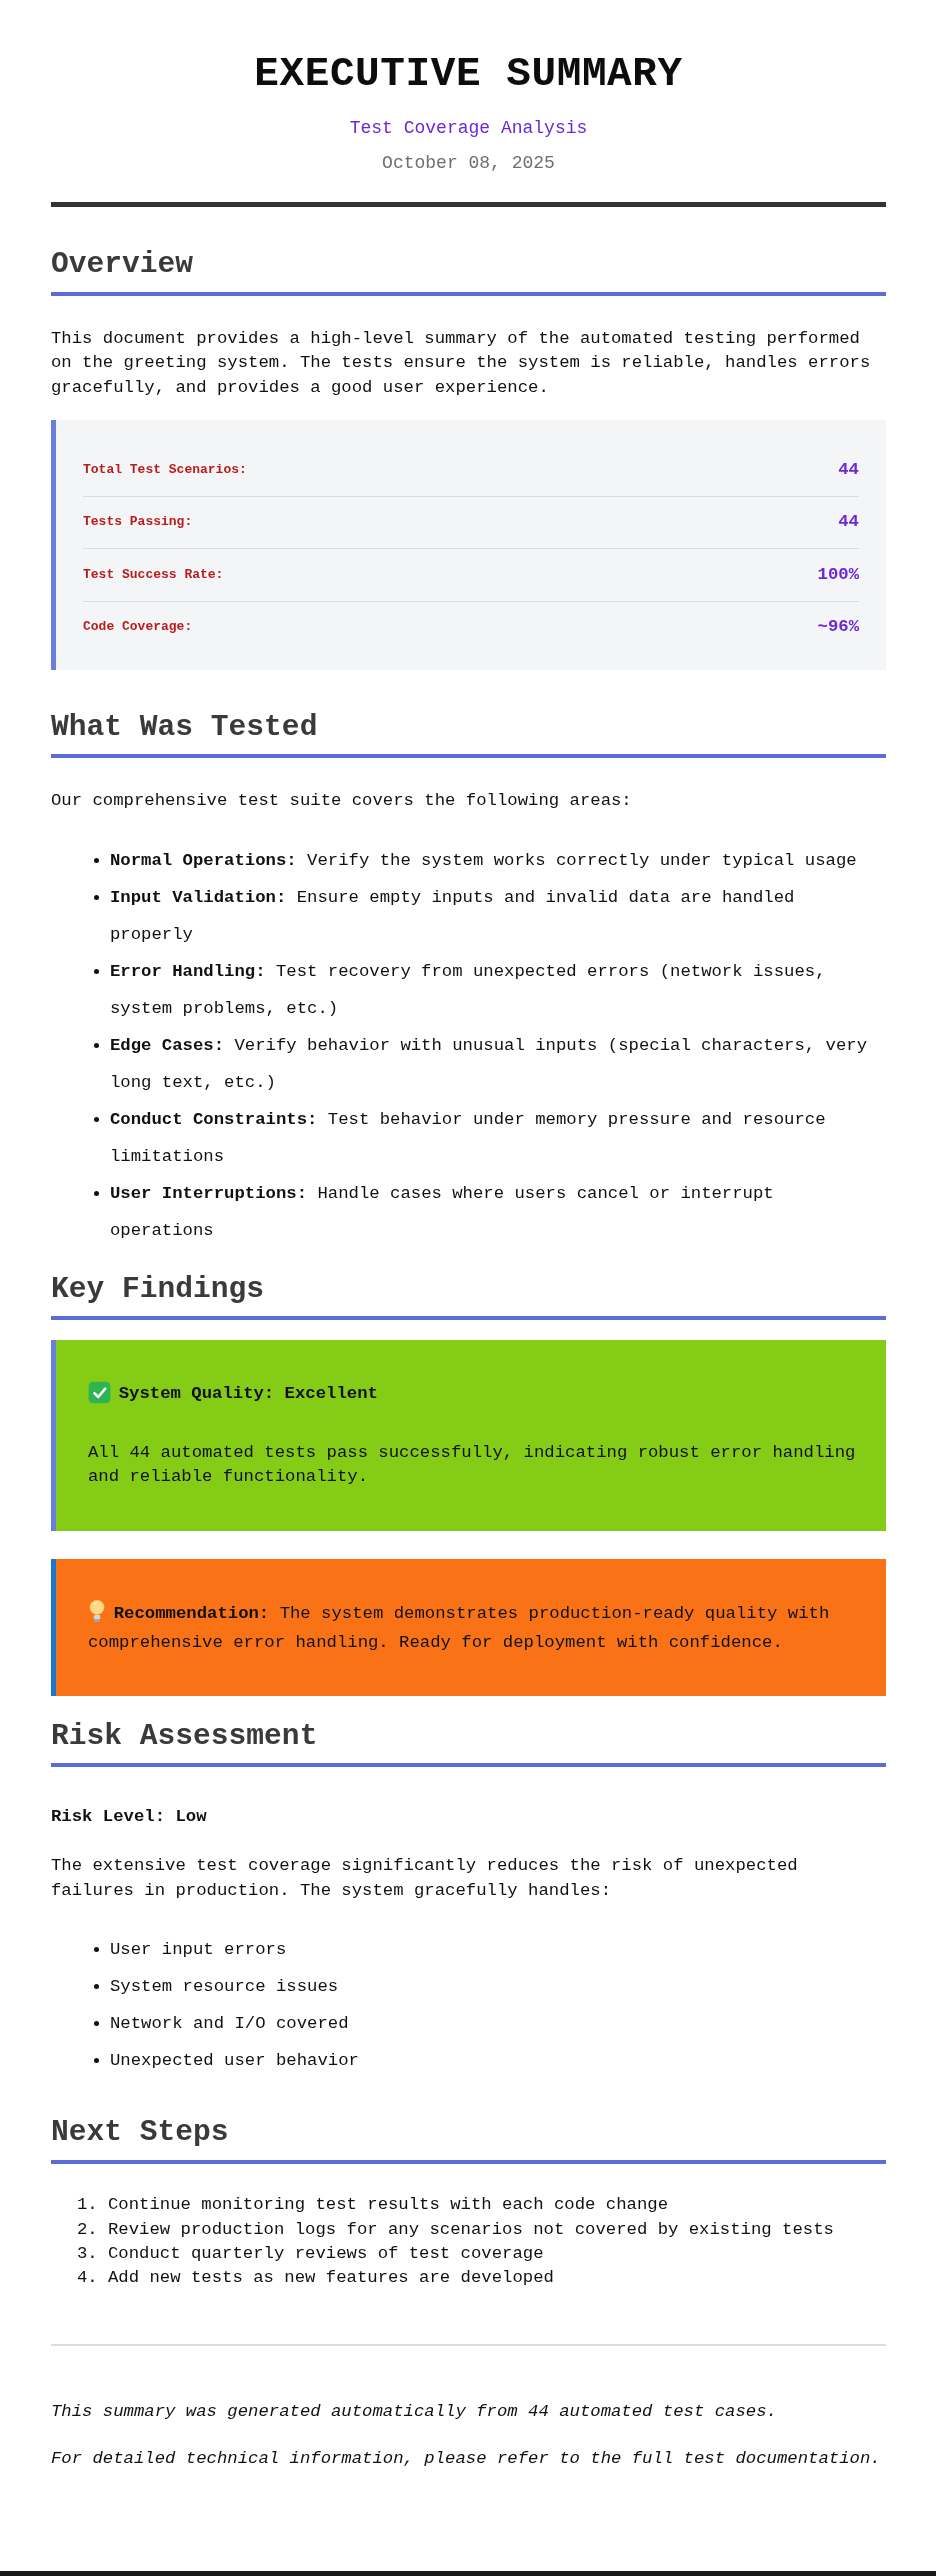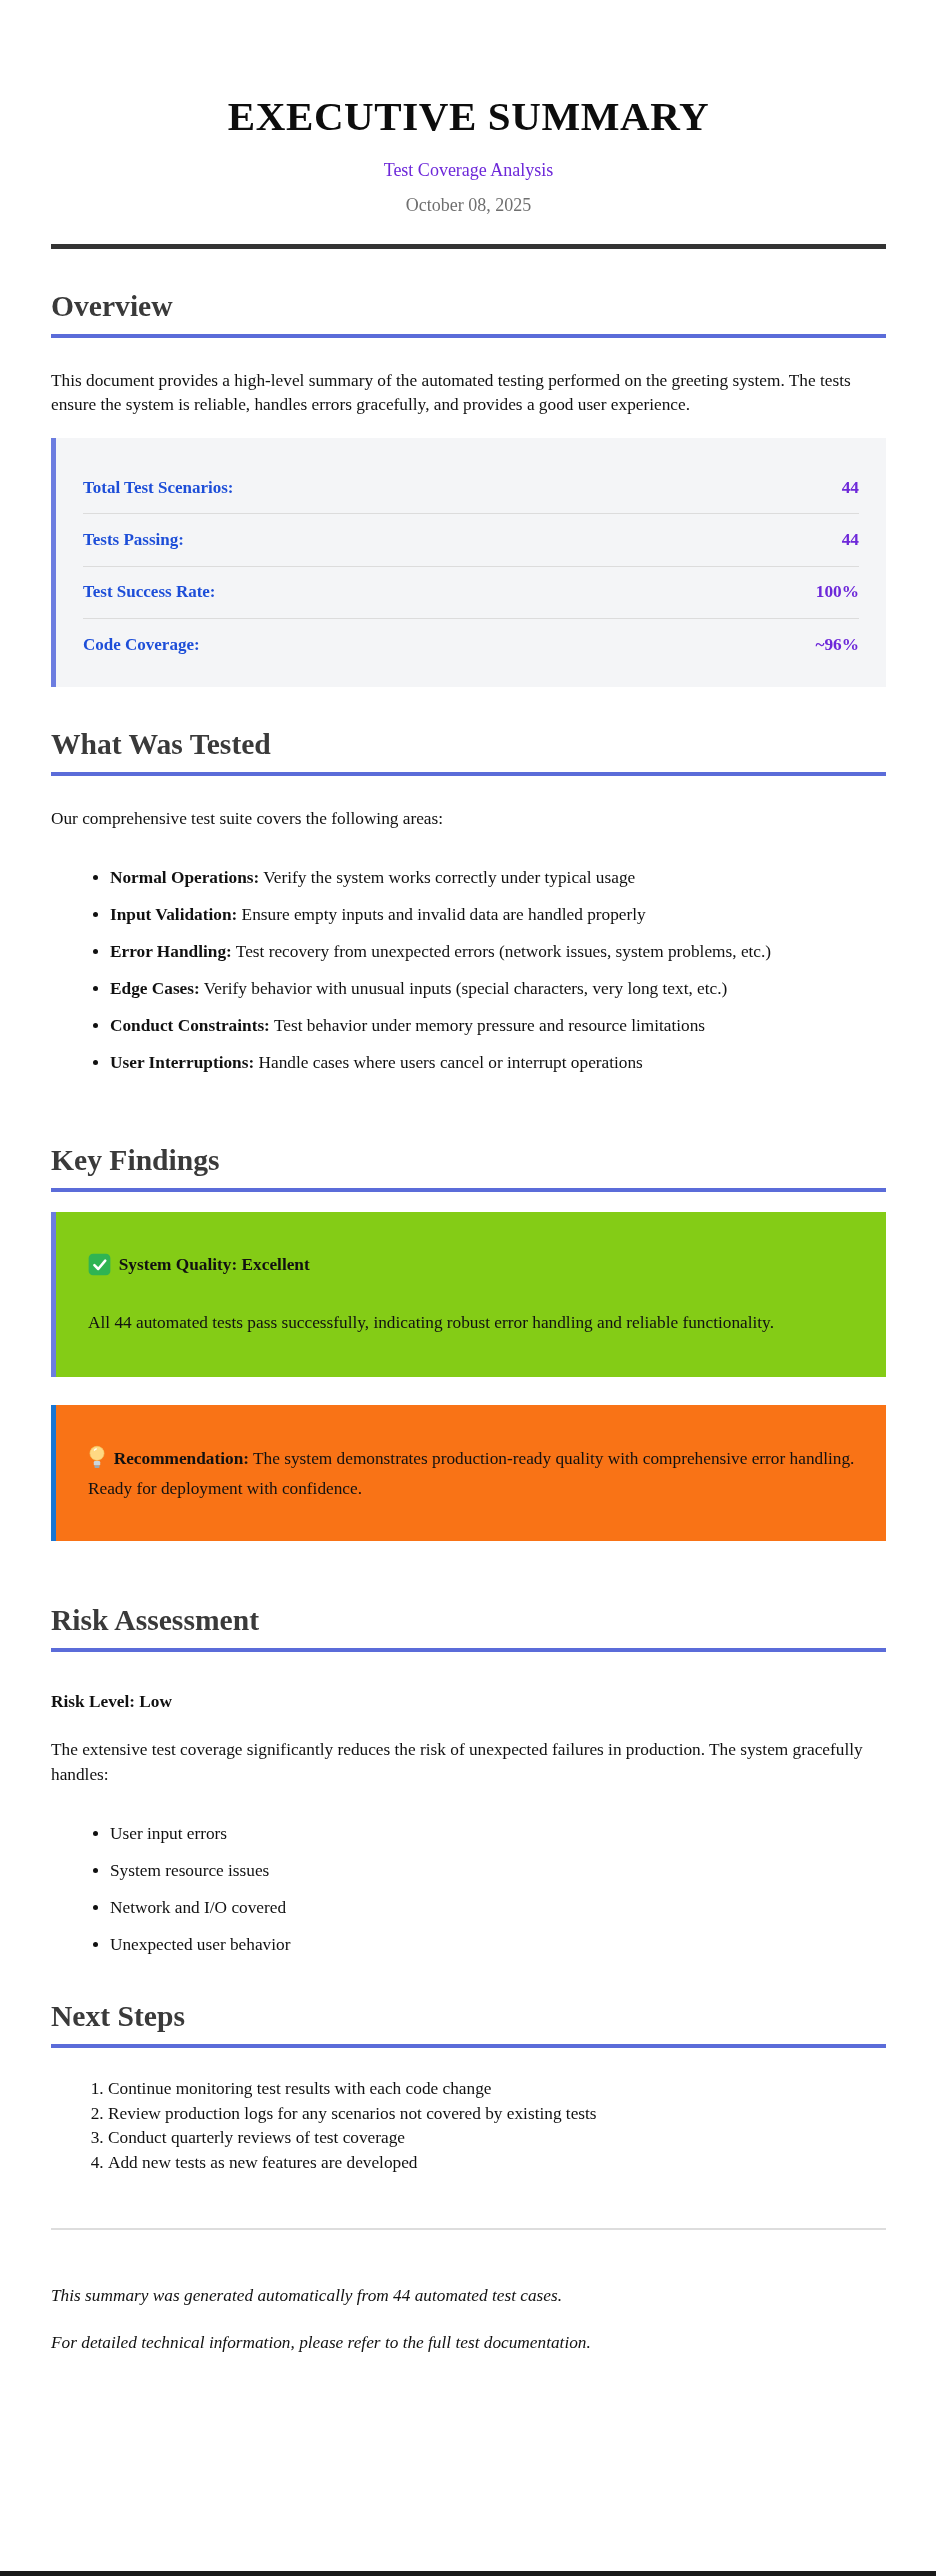--- a/index.html
+++ b/index.html
@@ -5,21 +5,21 @@
   html, body { margin: 0; padding: 0; }
   body {
     width: 937px;
     height: 2576px;
     background: #ffffff;
     position: relative;
     overflow: hidden;
     font-family: "Liberation Serif", "DejaVu Serif", serif;
     color: #111111;
   }
-  .page { padding: 94px 51px 0 51px; }
+  .page { padding: 52px 51px 0 51px; font-family: Liberation Mono, monospace; }
 
   
   .doc-header {
     text-align: center;
     padding-bottom: 27px;
     border-bottom: 5.1px solid #333333;
   }
   .doc-title {
     margin: 0;
     font-size: 41px;
@@ -44,42 +44,42 @@
   
   h2 {
     margin: 40px 0 0 0;
     font-size: 29.6px;
     line-height: 35px;
     font-weight: 700;
     color: #3a3a3a;
     padding-bottom: 9.6px;
     border-bottom: 4.5px solid #5b6cd9;
   }
-  h2.mt-lg { margin-top: 62px; }
+  h2.mt-lg { margin-top: 23px; }
   h2.mt-md { margin-top: 36px; }
 
   p { font-size: 17.3px; line-height: 24.4px; margin: 0; }
   .para { margin-top: 31px; }
 
   
   .stats-box {
     margin-top: 20px;
     background: #f4f5f7;
     border-left: 5.1px solid #6c7de0;
     padding: 24.4px 27px 16.7px 27px;
   }
   .stat-row {
     display: flex;
     justify-content: space-between;
     align-items: center;
     padding: 13.5px 0;
     border-bottom: 1.3px solid #dcdcdc;
   }
   .stat-row:last-child { border-bottom: none; }
-  .stat-label { font-size: 17px; line-height: 24.4px; font-weight: 700; color: #1d4ed8; }
+  .stat-label { font-size: 13px; line-height: 24.4px; font-weight: 700; color: #b91c1c; }
   .stat-value { font-size: 17.3px; line-height: 24.4px; font-weight: 700; color: #6d28d9; }
 
   
   ul.spread {
     margin: 28px 0 0 0;
     padding: 0 0 0 59px;
     font-size: 17.3px;
     line-height: 37px;
   }
   ul.spread li { margin: 0; }

